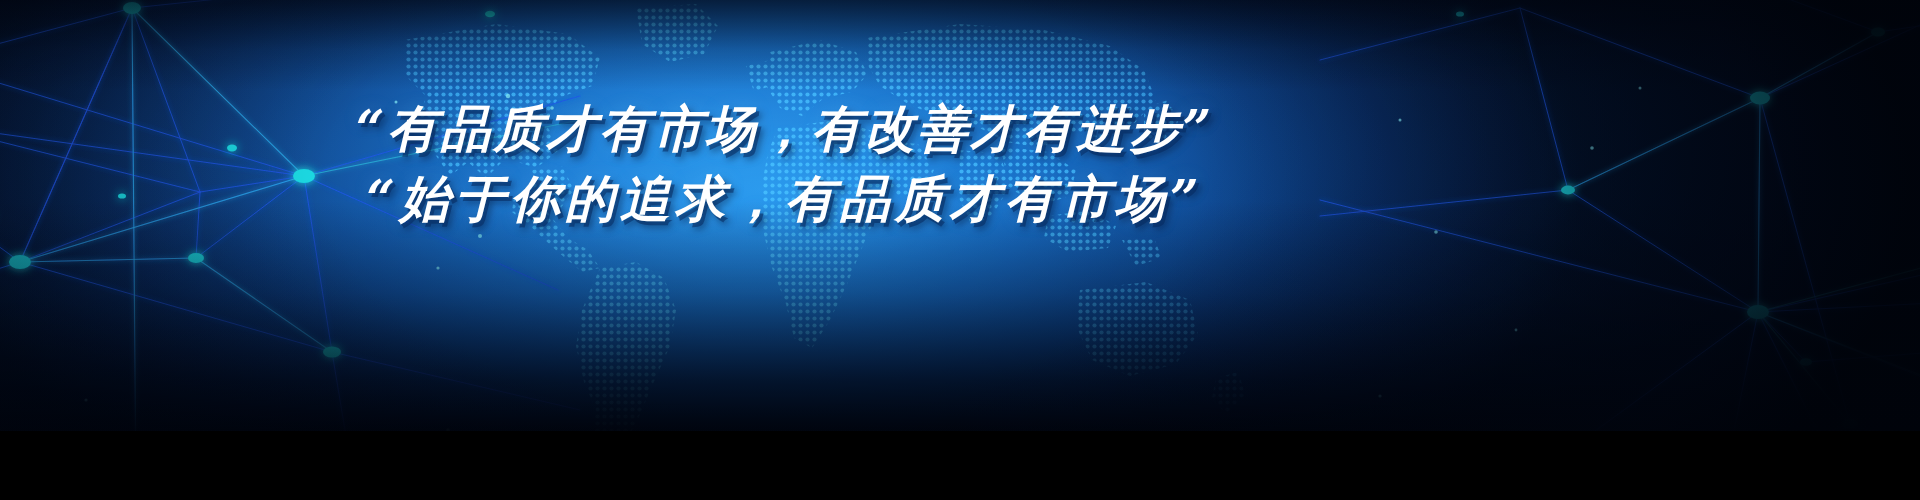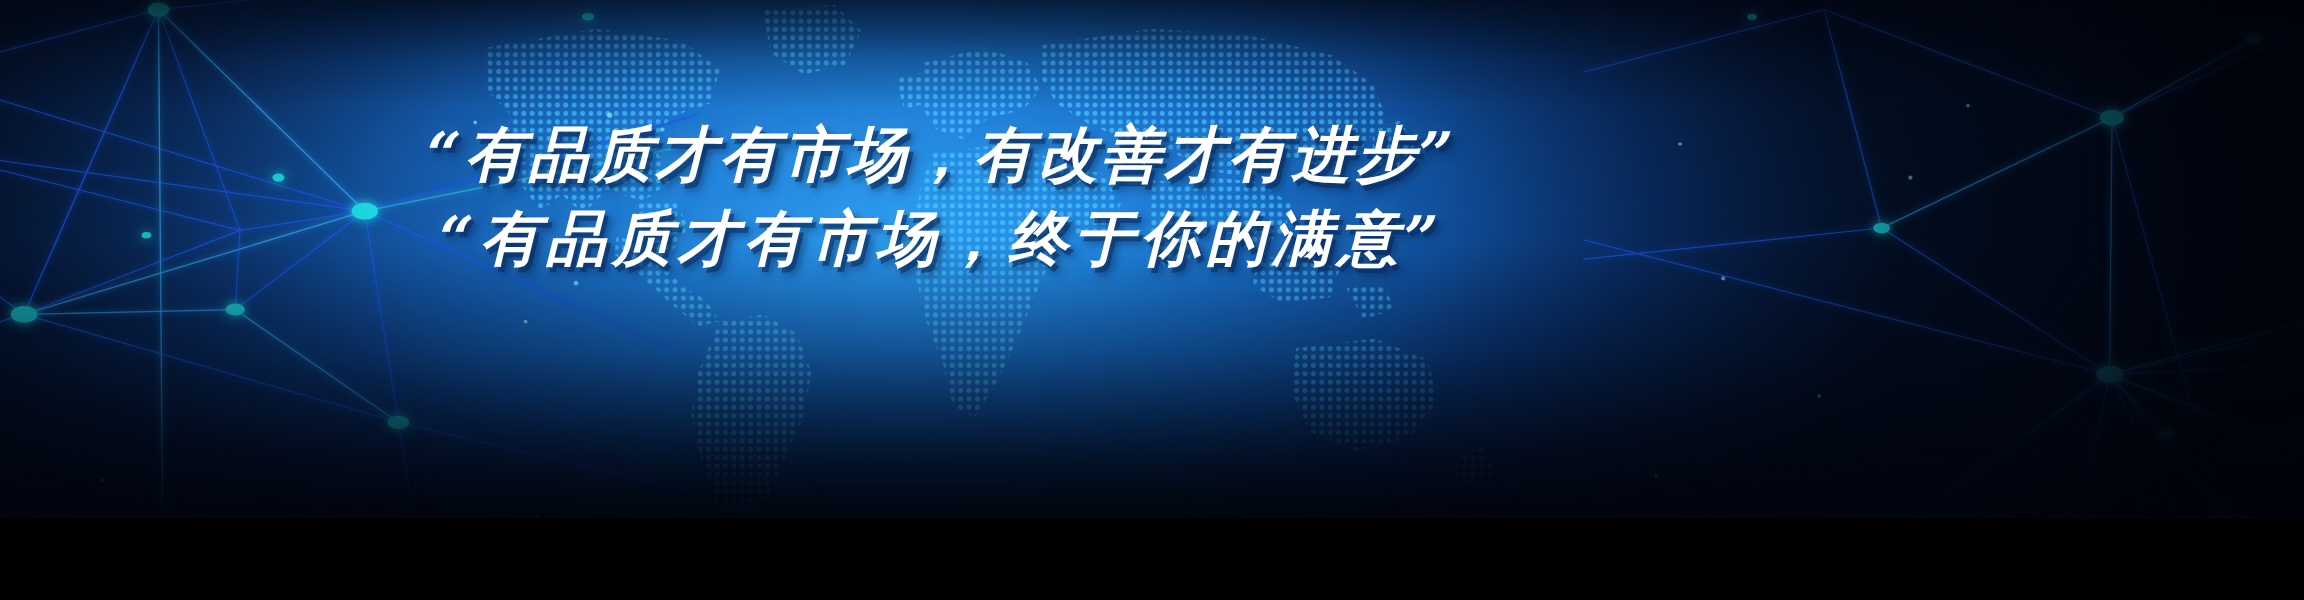--- a/index.html
+++ b/index.html
@@ -363,16 +363,16 @@
       </g>
     </svg>
   </div>
 
   <div class="top-fade"></div>
   <div class="bottom-fade"></div>
   <div class="vignette"></div>
 
   <div class="headline">
     <div class="line line-1">“有品质才有市场，有改善才有进步”</div>
-    <div class="line line-2">“有品质才有市场，终于你的满意”</div>
+    <div class="line line-2">“始于你的追求，有品质才有市场”</div>
   </div>
 
 </div>
 
 </body></html>

